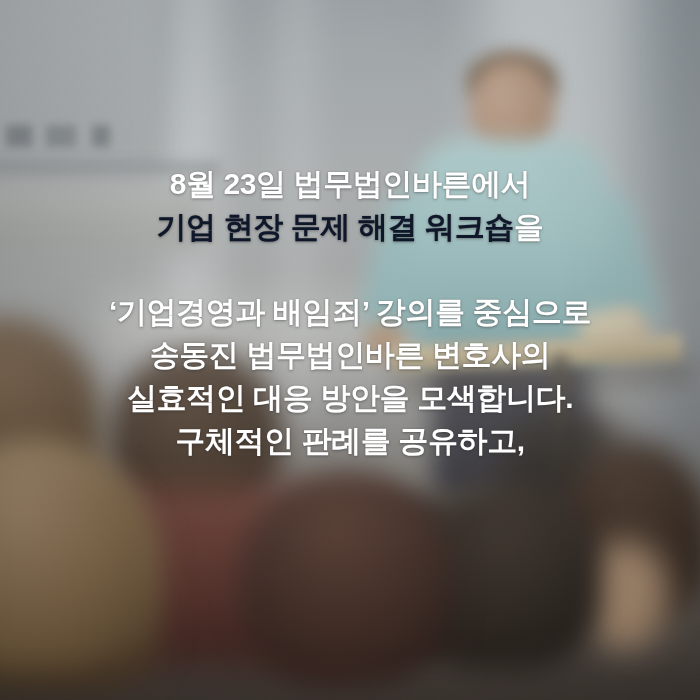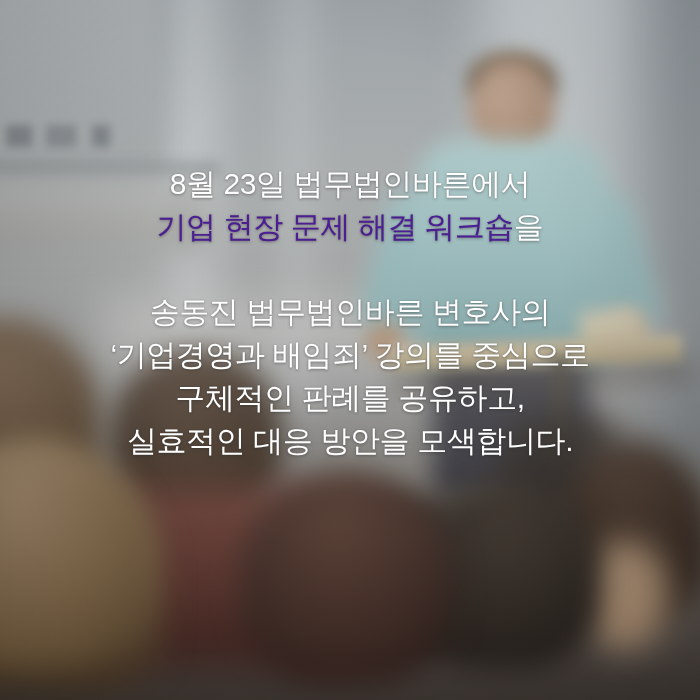--- a/index.html
+++ b/index.html
@@ -243,26 +243,26 @@
     box-sizing: border-box;
   }
   .block {
     width: 100%;
     text-align: center;
   }
   .line {
     color: #ffffff;
     font-size: 30px;
     line-height: 43px;
-    font-weight: 400;
+    font-weight: 700;
     letter-spacing: -0.4px;
     text-shadow: 0 1px 3px rgba(40,40,40,.42), 0 0 1px rgba(60,60,60,.35);
     white-space: nowrap;
   }
-  .accent { color: #4c1d95; }
+  .accent { color: #0f172a; }
   .gap { height: 42px; }
 
   
 </style>
 </head>
 <body>
 
 <div id="card">
 
   <div class="photo" aria-hidden="true">
@@ -312,20 +312,20 @@
   <div class="content">
 
     <div class="block">
       <div class="line">8월 23일 법무법인바른에서</div>
       <div class="line"><span class="accent">기업 현장 문제 해결 워크숍</span><span>을</span></div>
     </div>
 
     <div class="gap"></div>
 
     <div class="block">
+      <div class="line">‘기업경영과 배임죄’ 강의를 중심으로</div>
       <div class="line">송동진 법무법인바른 변호사의</div>
-      <div class="line">‘기업경영과 배임죄’ 강의를 중심으로</div>
+      <div class="line">실효적인 대응 방안을 모색합니다.</div>
       <div class="line">구체적인 판례를 공유하고,</div>
-      <div class="line">실효적인 대응 방안을 모색합니다.</div>
     </div>
 
   </div>
 </div>
 
 </body></html>

